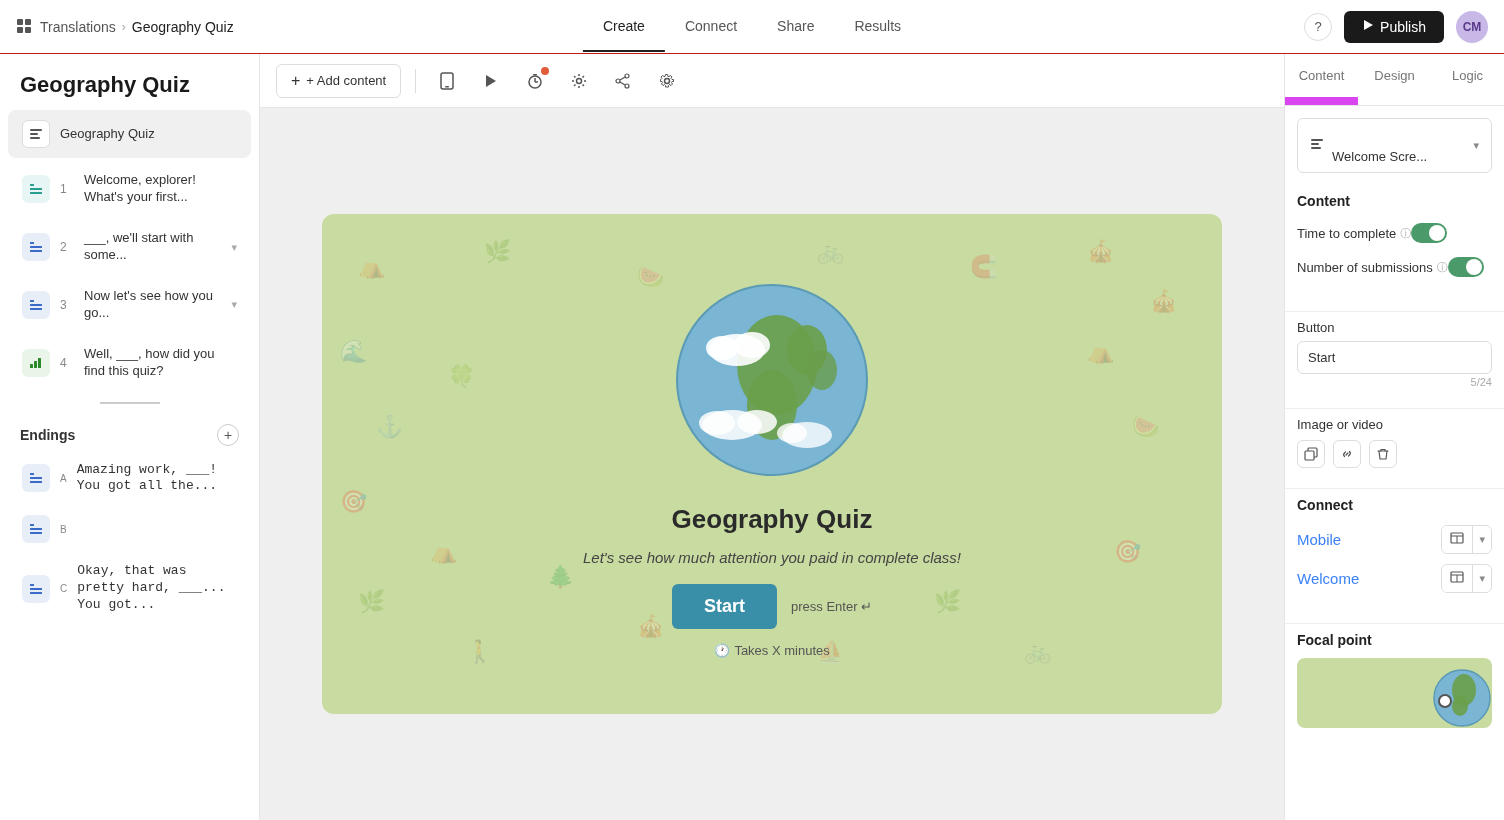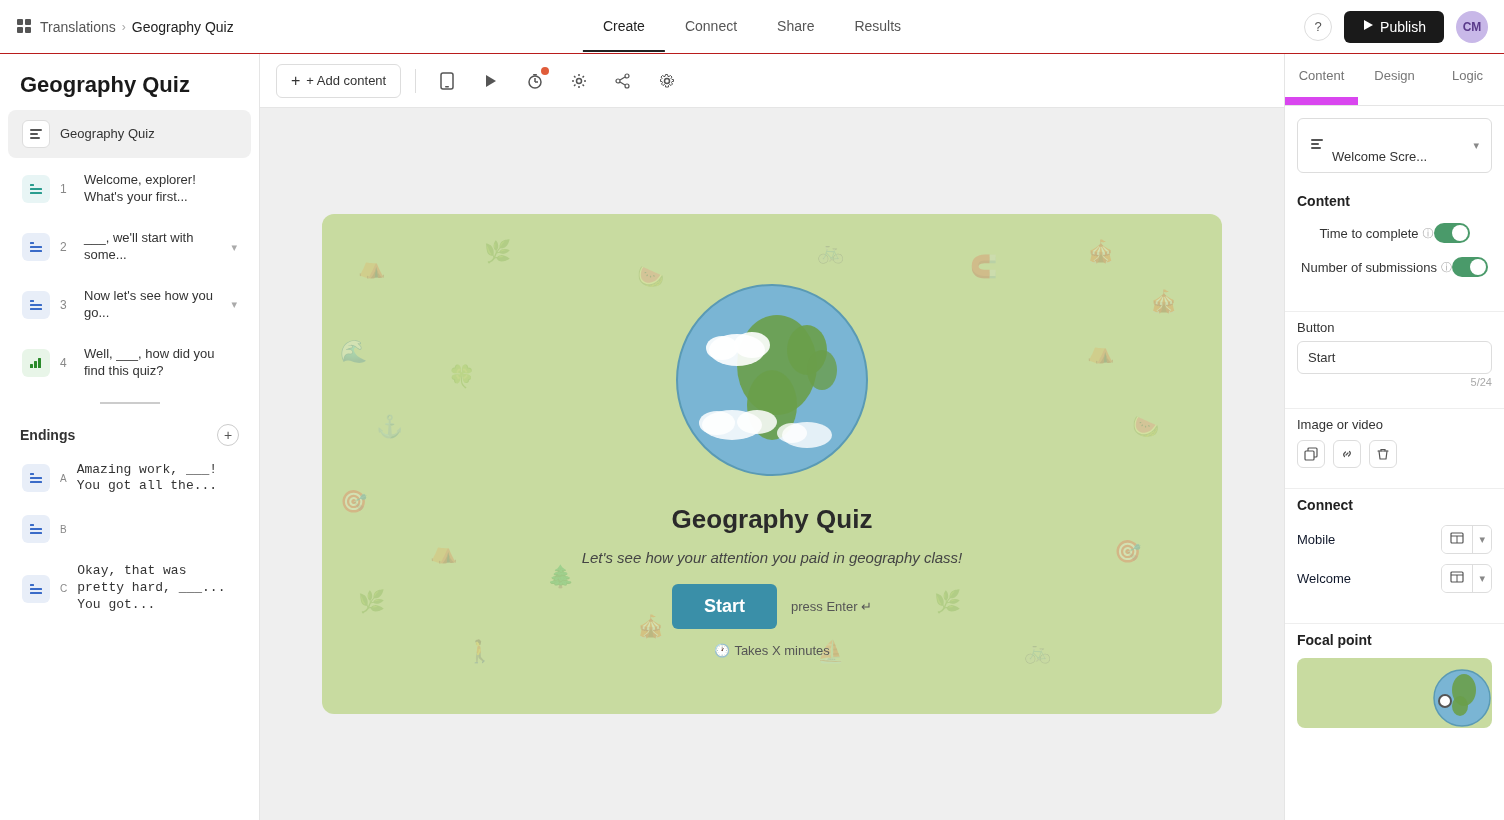--- a/index.html
+++ b/index.html
@@ -415,21 +415,21 @@
     .settings-title {
       font-size: 14px;
       font-weight: 600;
       color: #222;
       margin-bottom: 14px;
       margin-top: 4px;
     }
     .setting-row {
       display: flex;
       align-items: center;
-      justify-content: center;
+      justify-content: flex-start;
       margin-bottom: 14px;
     }
     .setting-label {
       font-size: 13px;
       color: #333;
       display: flex;
       align-items: center;
       gap: 4px;
     }
     .setting-info { font-size: 11px; color: #aaa; cursor: pointer; }
@@ -521,22 +521,22 @@
       color: #222;
       margin-bottom: 12px;
     }
     .layout-row {
       display: flex;
       align-items: center;
       justify-content: space-between;
       margin-bottom: 10px;
     }
     .layout-name {
-      font-size: 13px;
-      color: #0f172a;
+      font-size: 15px;
+      color: #3b82f6;
     }
     .layout-select {
       display: flex;
       align-items: center;
       gap: 0;
       border: 1px solid #ddd;
       border-radius: 6px;
       overflow: hidden;
     }
     .layout-select-icon {
@@ -829,21 +829,21 @@
             <ellipse cx="70" cy="155" rx="30" ry="15" fill="white" opacity="0.85"></ellipse>
             <ellipse cx="55" cy="153" rx="18" ry="12" fill="white" opacity="0.85"></ellipse>
             <ellipse cx="95" cy="152" rx="20" ry="12" fill="white" opacity="0.85"></ellipse>
             <ellipse cx="145" cy="165" rx="25" ry="13" fill="white" opacity="0.8"></ellipse>
             <ellipse cx="130" cy="163" rx="15" ry="10" fill="white" opacity="0.8"></ellipse>
 
             <circle cx="110" cy="110" r="95" fill="none" stroke="#5a9ab4" stroke-width="2"></circle>
           </svg>
 
           <div class="quiz-title">Geography Quiz</div>
-          <div class="quiz-subtitle">Let's see how your attention you paid in geography class!</div>
+          <div class="quiz-subtitle">Let's see how much attention you paid in complete class!</div>
 
           <div class="start-section">
             <button class="start-btn">Start</button>
             <span class="enter-hint">press Enter ↵</span>
           </div>
 
           <div class="time-info">
             <span>🕐</span>
             <span>Takes X minutes</span>
           </div>

